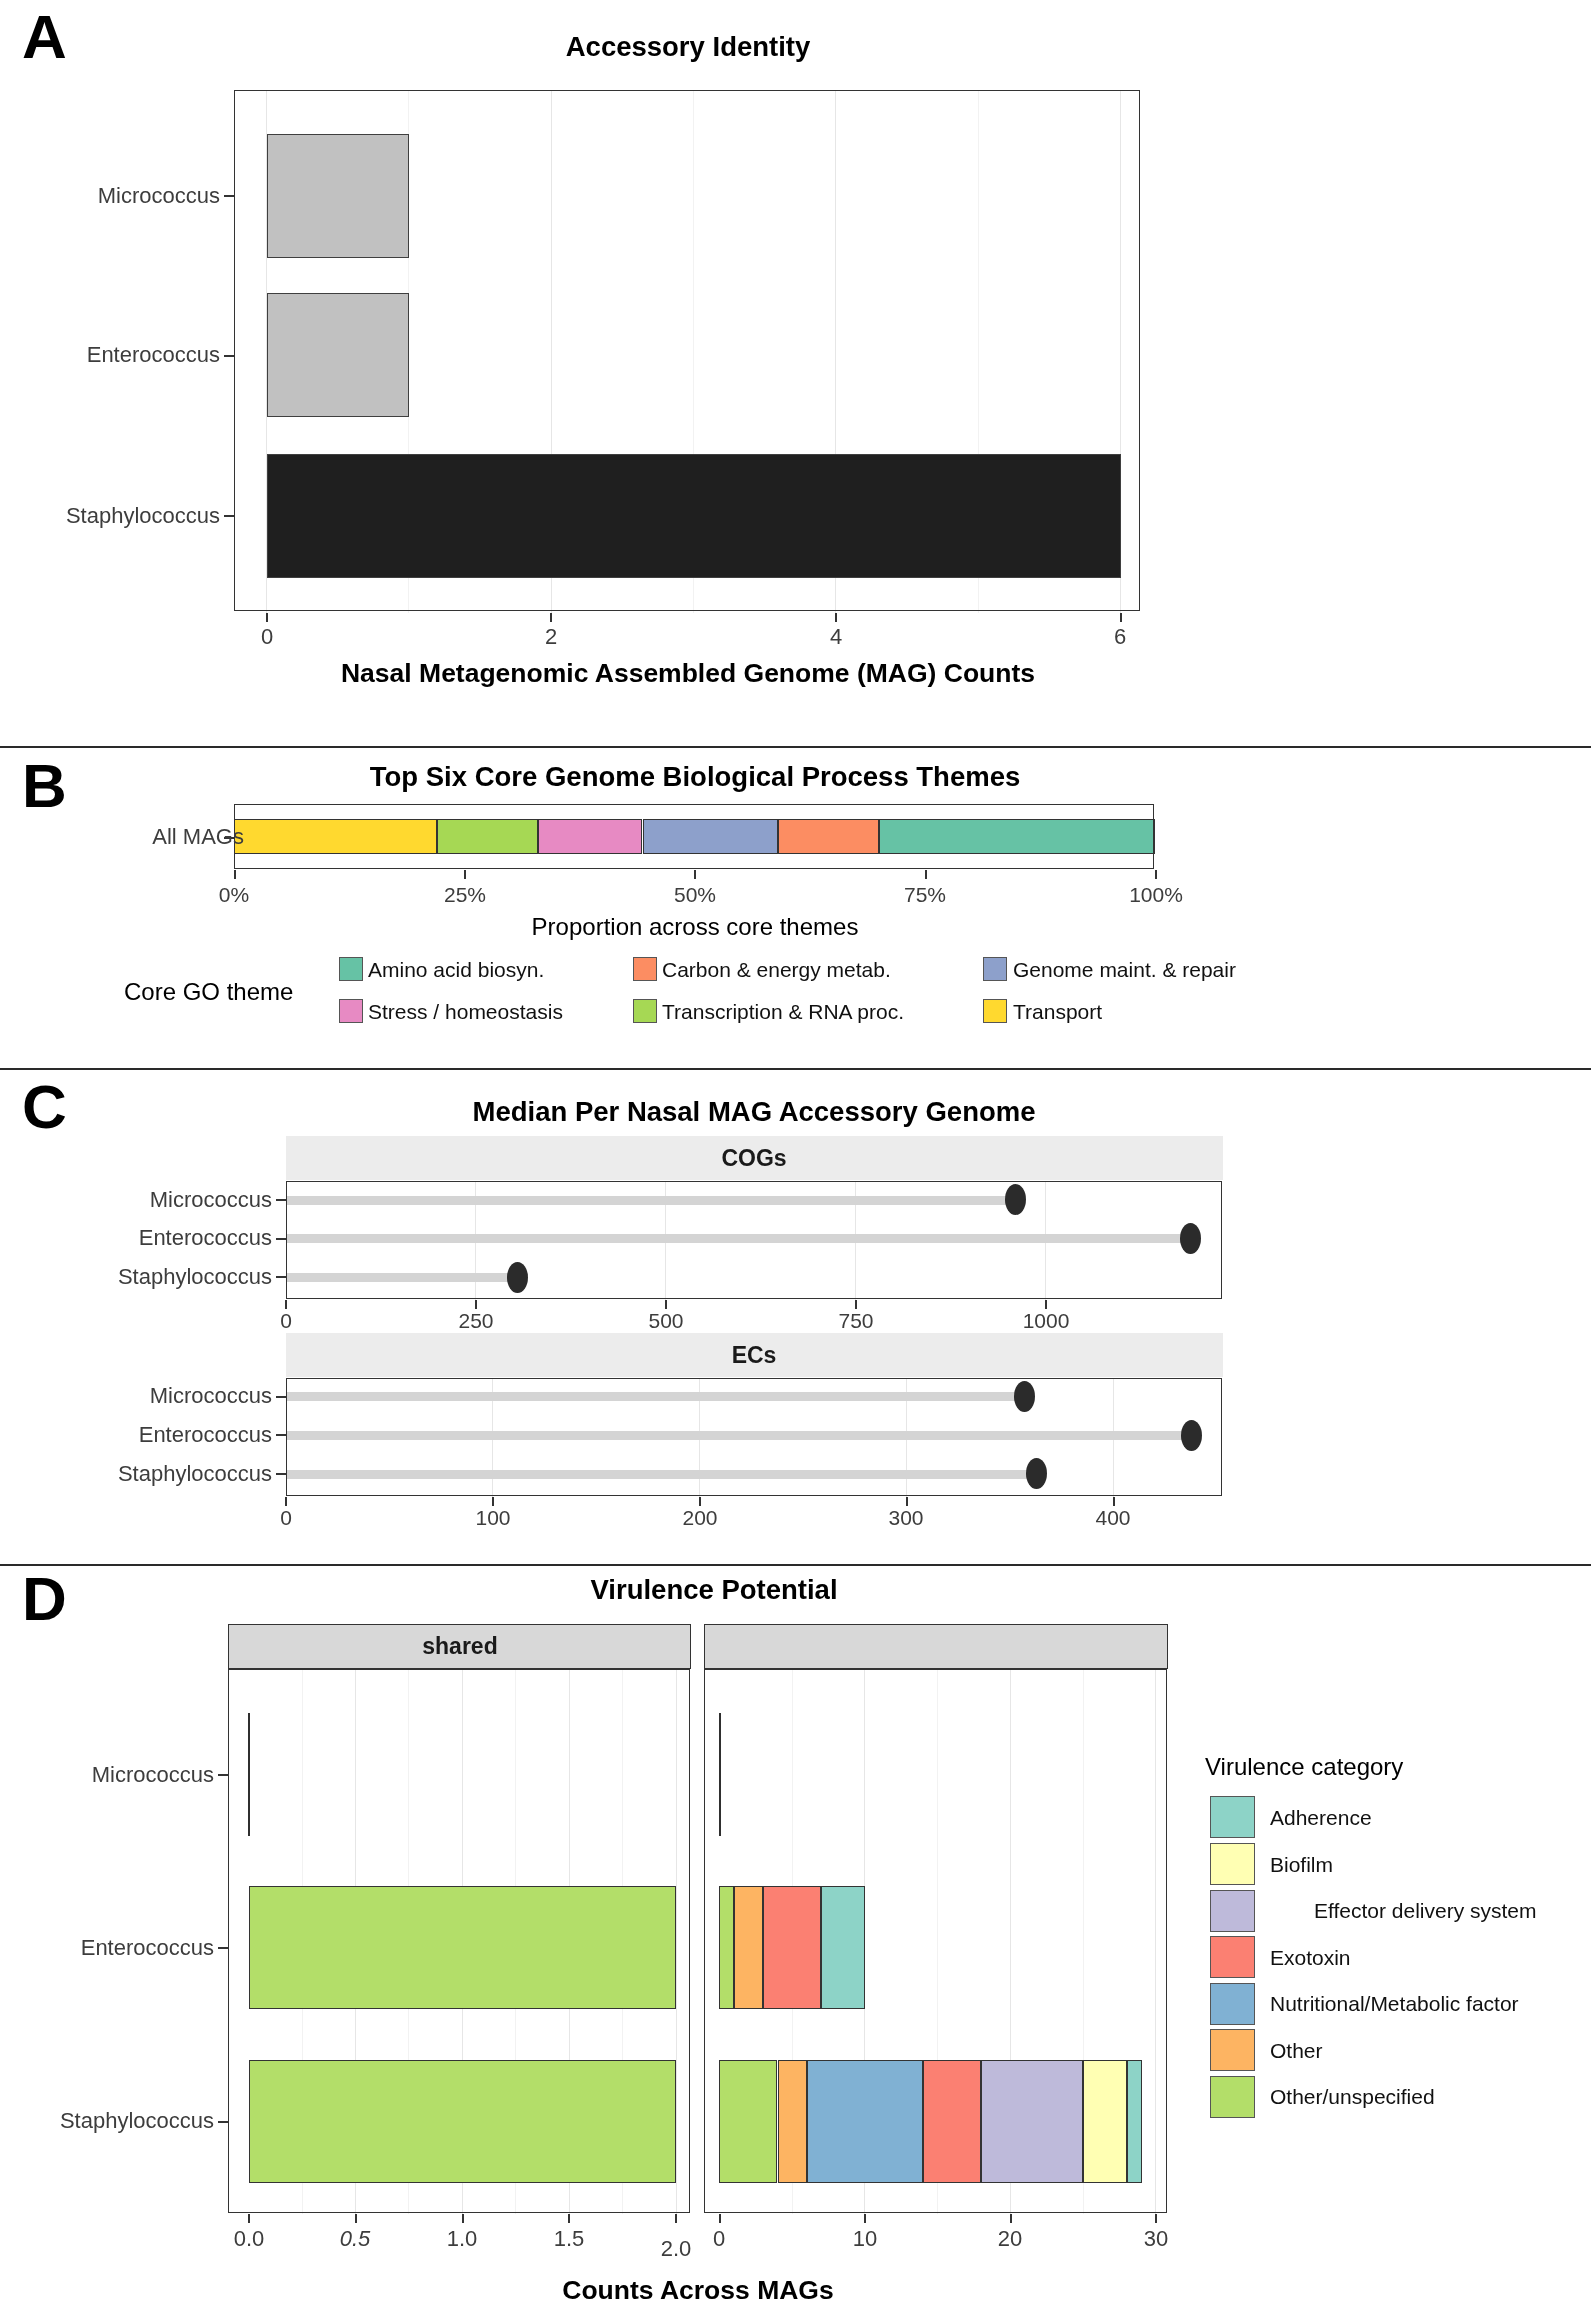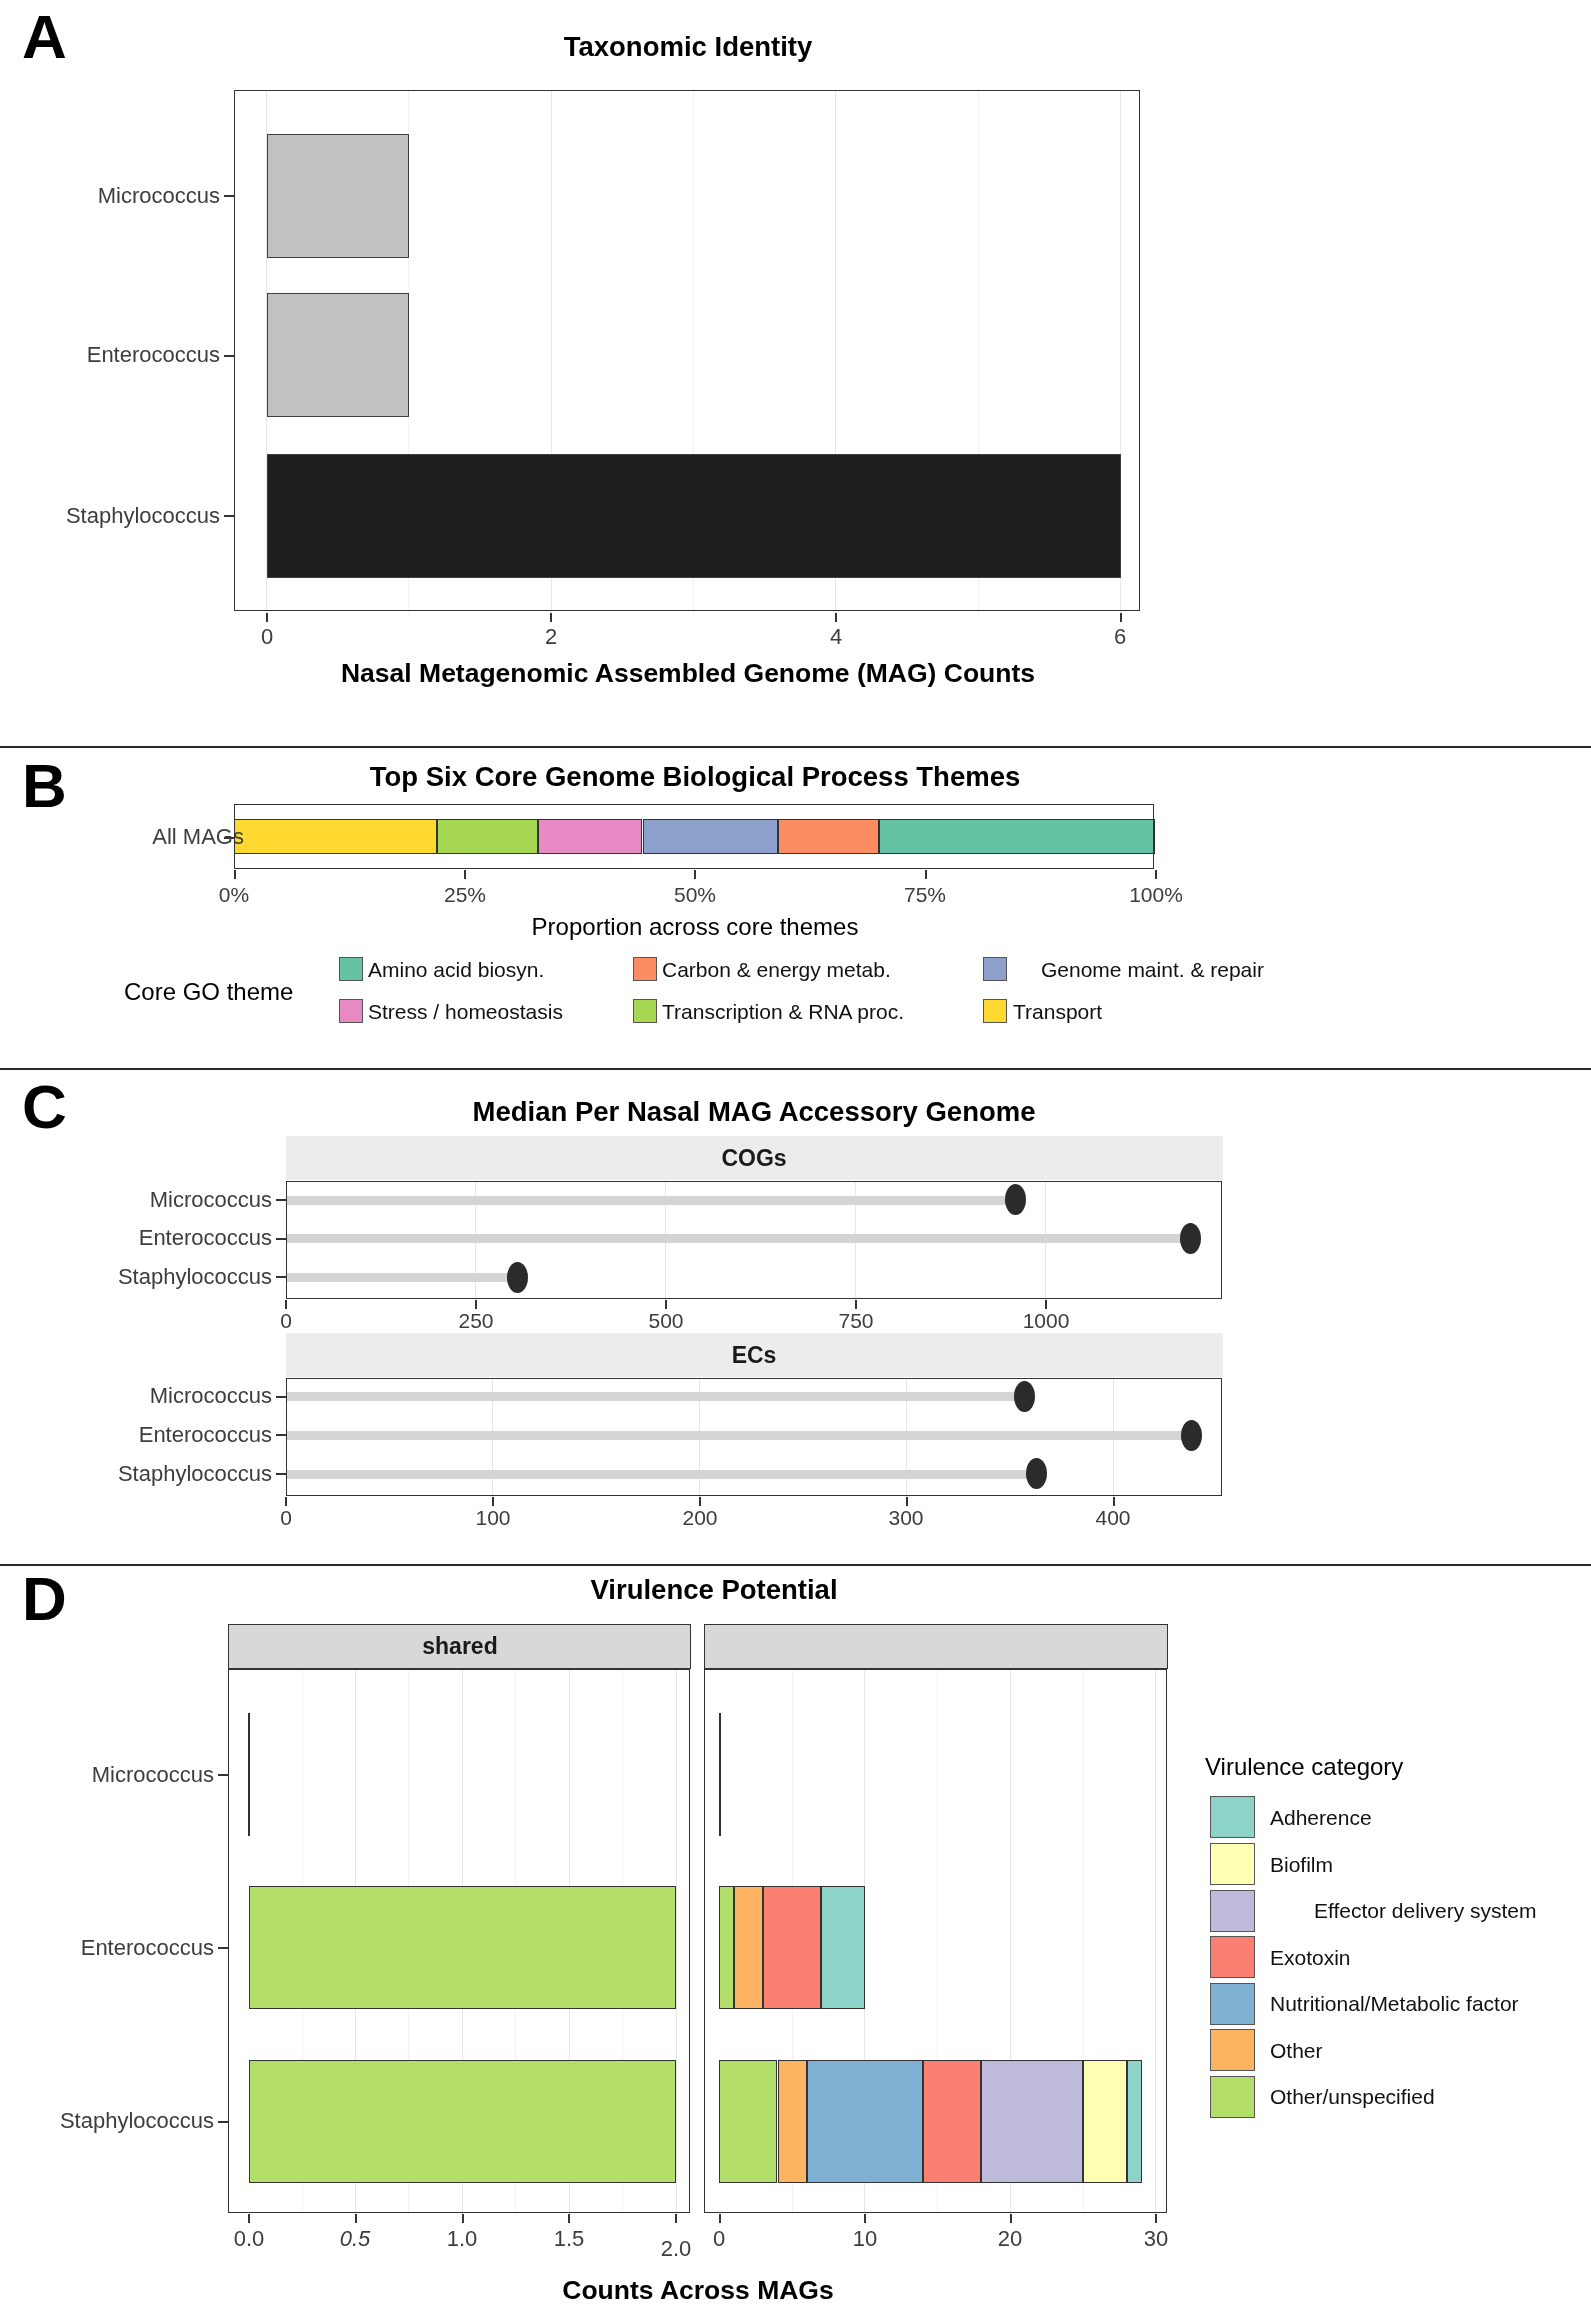--- a/index.html
+++ b/index.html
@@ -18,21 +18,21 @@
   #panel-D .panel-letter{left:22px;top:1568px;}
   #panel-D .panel-title{left:714px;top:1574px;}
   .divider{position:absolute;left:0;width:1591px;height:1.6px;background:#2a2a2a;}
 </style>
 </head>
 <body>
 
 <div id="figure">
   <div class="panel" id="panel-A">
     <div class="panel-letter">A</div>
-    <div class="panel-title">Taxonomic Identity</div>
+    <div class="panel-title">Accessory Identity</div>
   <div class="abs" style="left: 234px; top: 90px; width: 907px; height: 523px; background: rgb(255, 255, 255);"></div>
       <div class="abs" style="left: 408px; top: 90px; width: 1.1px; height: 523px; background: rgb(242, 242, 242);"></div>
       <div class="abs" style="left: 693px; top: 90px; width: 1.1px; height: 523px; background: rgb(242, 242, 242);"></div>
       <div class="abs" style="left: 978px; top: 90px; width: 1.1px; height: 523px; background: rgb(242, 242, 242);"></div>
       <div class="abs" style="left: 266px; top: 90px; width: 1.1px; height: 523px; background: rgb(230, 230, 230);"></div>
       <div class="abs" style="left: 551px; top: 90px; width: 1.1px; height: 523px; background: rgb(230, 230, 230);"></div>
       <div class="abs" style="left: 835px; top: 90px; width: 1.1px; height: 523px; background: rgb(230, 230, 230);"></div>
       <div class="abs" style="left: 1120px; top: 90px; width: 1.1px; height: 523px; background: rgb(230, 230, 230);"></div>
       <div class="abs" style="left: 267px; top: 134px; width: 142px; height: 124px; background: rgb(193, 193, 193); border: 1.6px solid rgb(63, 63, 63); box-sizing: border-box;"></div>
       <div class="abs" style="left: 224px; top: 195px; width: 10px; height: 1.6px; background: rgb(51, 51, 51);"></div>
@@ -78,21 +78,21 @@
       <div class="abs nowrap" style="font-size: 21px; color: rgb(61, 61, 61); line-height: 1; left: 925px; top: 884px; transform: translateX(-50%);">75%</div>
       <div class="abs" style="left: 1155px; top: 870px; width: 1.6px; height: 8.5px; background: rgb(51, 51, 51);"></div>
       <div class="abs nowrap" style="font-size: 21px; color: rgb(61, 61, 61); line-height: 1; left: 1156px; top: 884px; transform: translateX(-50%);">100%</div>
       <div class="abs nowrap" style="font-size: 24px; color: rgb(0, 0, 0); line-height: 1; left: 695px; top: 915px; transform: translateX(-50%);">Proportion across core themes</div>
       <div class="abs nowrap" style="font-size: 24px; color: rgb(0, 0, 0); line-height: 1; left: 124px; top: 980px;">Core GO theme</div>
       <div class="abs" style="left: 339px; top: 957px; width: 24px; height: 24px; background: rgb(102, 194, 165); border: 1.1px solid rgb(85, 85, 85); box-sizing: border-box;"></div>
       <div class="abs nowrap" style="font-size: 21px; color: rgb(17, 17, 17); line-height: 1; left: 368px; top: 959px;">Amino acid biosyn.</div>
       <div class="abs" style="left: 633px; top: 957px; width: 24px; height: 24px; background: rgb(252, 141, 98); border: 1.1px solid rgb(85, 85, 85); box-sizing: border-box;"></div>
       <div class="abs nowrap" style="font-size: 21px; color: rgb(17, 17, 17); line-height: 1; left: 662px; top: 959px;">Carbon &amp; energy metab.</div>
       <div class="abs" style="left: 983px; top: 957px; width: 24px; height: 24px; background: rgb(141, 160, 203); border: 1.1px solid rgb(85, 85, 85); box-sizing: border-box;"></div>
-      <div class="abs nowrap" style="font-size: 21px; color: rgb(17, 17, 17); line-height: 1; left: 1013px; top: 959px; margin-left: 28px;">Genome maint. &amp; repair</div>
+      <div class="abs nowrap" style="font-size: 21px; color: rgb(17, 17, 17); line-height: 1; left: 1013px; top: 959px;">Genome maint. &amp; repair</div>
       <div class="abs" style="left: 339px; top: 999px; width: 24px; height: 24px; background: rgb(231, 138, 195); border: 1.1px solid rgb(85, 85, 85); box-sizing: border-box;"></div>
       <div class="abs nowrap" style="font-size: 21px; color: rgb(17, 17, 17); line-height: 1; left: 368px; top: 1001px;">Stress / homeostasis</div>
       <div class="abs" style="left: 633px; top: 999px; width: 24px; height: 24px; background: rgb(166, 216, 84); border: 1.1px solid rgb(85, 85, 85); box-sizing: border-box;"></div>
       <div class="abs nowrap" style="font-size: 21px; color: rgb(17, 17, 17); line-height: 1; left: 662px; top: 1001px; text-align: right;">Transcription &amp; RNA proc.</div>
       <div class="abs" style="left: 983px; top: 999px; width: 24px; height: 24px; background: rgb(255, 217, 47); border: 1.1px solid rgb(85, 85, 85); box-sizing: border-box;"></div>
       <div class="abs nowrap" style="font-size: 21px; color: rgb(17, 17, 17); line-height: 1; left: 1013px; top: 1001px;">Transport</div>
     </div>
   <div class="divider" style="top:1068px;"></div>
   <div class="panel" id="panel-C">
     <div class="panel-letter">C</div>

